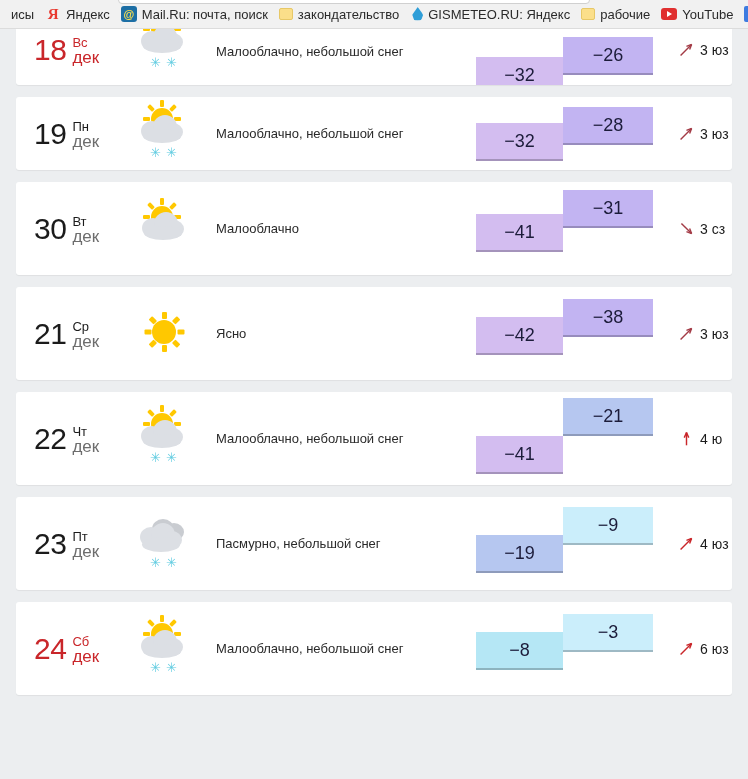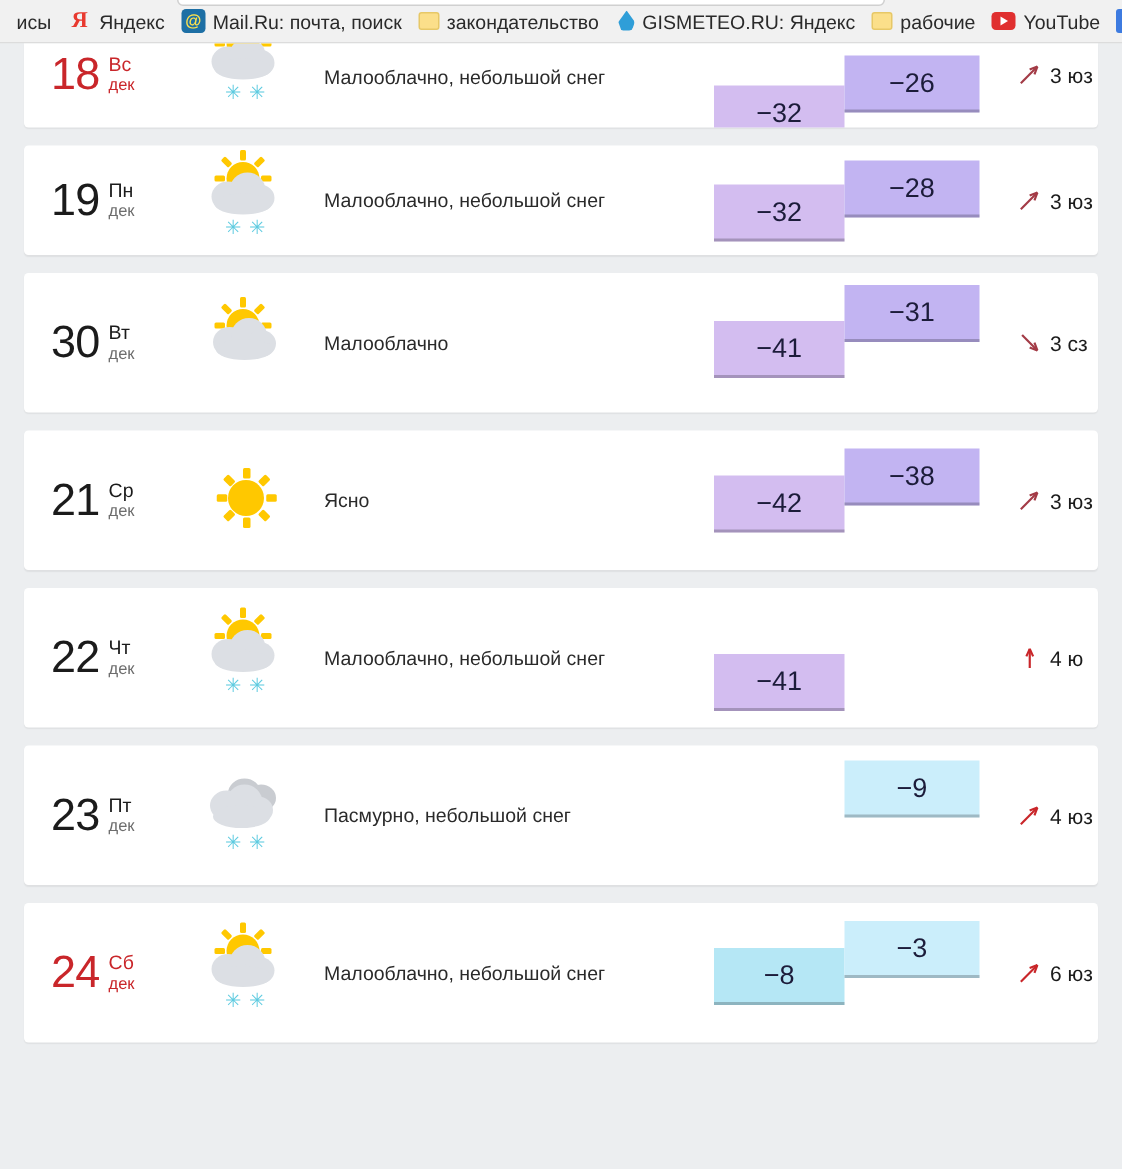--- a/index.html
+++ b/index.html
@@ -120,21 +120,21 @@
     font-size: 30px; line-height: 30px;
     color: #1b1b1b; letter-spacing: -0.5px;
   }
   .daynum.weekend { color: #c9262a; }
   .dow-wrap { margin-left: 6px; padding-top: 1px; }
   .dow {
     font-size: 13px; line-height: 14px; color: #1b1b1b;
   }
   .dow.weekend { color: #c9262a; }
   .mon {
-    font-size: 11px; line-height: 13px; color: #6d6d6d;
+    font-size: 17px; line-height: 13px; color: #6d6d6d;
     margin-top: 1px;
   }
   .mon.weekend { color: #c9262a; }
 
   
   .wicon {
     position: absolute; left: 118px;
     width: 62px; height: 58px;
   }
   .sun-disc {
@@ -438,20 +438,23 @@
             <div class="cloud-main" style="left: 29px; top: 18px; width: 20px; height: 18px; background: rgb(220, 223, 228);"></div>
             <div class="cloud-main" style="left: 9px; top: 24px; width: 38px; height: 14px; background: rgb(220, 223, 228);"></div>
             <div class="flake" style="left: 16px; top: 41px; color: rgb(94, 203, 224);">✳</div>
             <div class="flake" style="left: 32px; top: 41px; color: rgb(94, 203, 224);">✳</div>
           </div>
           <div class="descr">Малооблачно, небольшой снег</div>
           <div class="bars">
             <div class="bar bar-min" style="background: rgb(211, 189, 240); top: 44px;">
               <span>−41</span>
             </div>
+            <div class="bar bar-max" style="background: rgb(182, 199, 240); top: 6px;">
+              <span>−21</span>
+            </div>
           </div>
           <div class="wind">
             <svg viewBox="0 0 20 20" class="wind-arrow">
               <line x1="10" y1="18" x2="10" y2="3" stroke="#c9262a" stroke-width="1.7"></line>
               <line x1="10" y1="3" x2="12.650442944887207" y2="8.935078112030004" stroke="#c9262a" stroke-width="1.7"></line>
               <line x1="10" y1="3" x2="7.349557055112795" y2="8.935078112030006" stroke="#c9262a" stroke-width="1.7"></line>
             </svg>
             <span class="wind-txt">4 ю</span>
           </div>
         </div>
@@ -470,20 +473,23 @@
             <div class="cloud-main cloud-dark" style="left: 30px; top: 8px; width: 20px; height: 18px;"></div>
             <div class="cloud-main" style="left: 6px; top: 12px; width: 22px; height: 20px; background: rgb(220, 223, 228);"></div>
             <div class="cloud-main" style="left: 17px; top: 8px; width: 24px; height: 24px; background: rgb(220, 223, 228);"></div>
             <div class="cloud-main" style="left: 28px; top: 16px; width: 20px; height: 18px; background: rgb(220, 223, 228);"></div>
             <div class="cloud-main" style="left: 8px; top: 22px; width: 38px; height: 15px; background: rgb(220, 223, 228);"></div>
             <div class="flake" style="left: 16px; top: 41px; color: rgb(94, 203, 224);">✳</div>
             <div class="flake" style="left: 32px; top: 41px; color: rgb(94, 203, 224);">✳</div>
           </div>
           <div class="descr">Пасмурно, небольшой снег</div>
           <div class="bars">
+            <div class="bar bar-min" style="background: rgb(182, 199, 240); top: 38px;">
+              <span>−19</span>
+            </div>
             <div class="bar bar-max" style="background: rgb(203, 238, 251); top: 10px;">
               <span>−9</span>
             </div>
           </div>
           <div class="wind">
             <svg viewBox="0 0 20 20" class="wind-arrow">
               <line x1="3" y1="17" x2="16" y2="4" stroke="#c9262a" stroke-width="1.7"></line>
               <line x1="16" y1="4" x2="13.677412199589519" y2="10.070880159366055" stroke="#c9262a" stroke-width="1.7"></line>
               <line x1="16" y1="4" x2="9.929119840633946" y2="6.322587800410482" stroke="#c9262a" stroke-width="1.7"></line>
             </svg>

